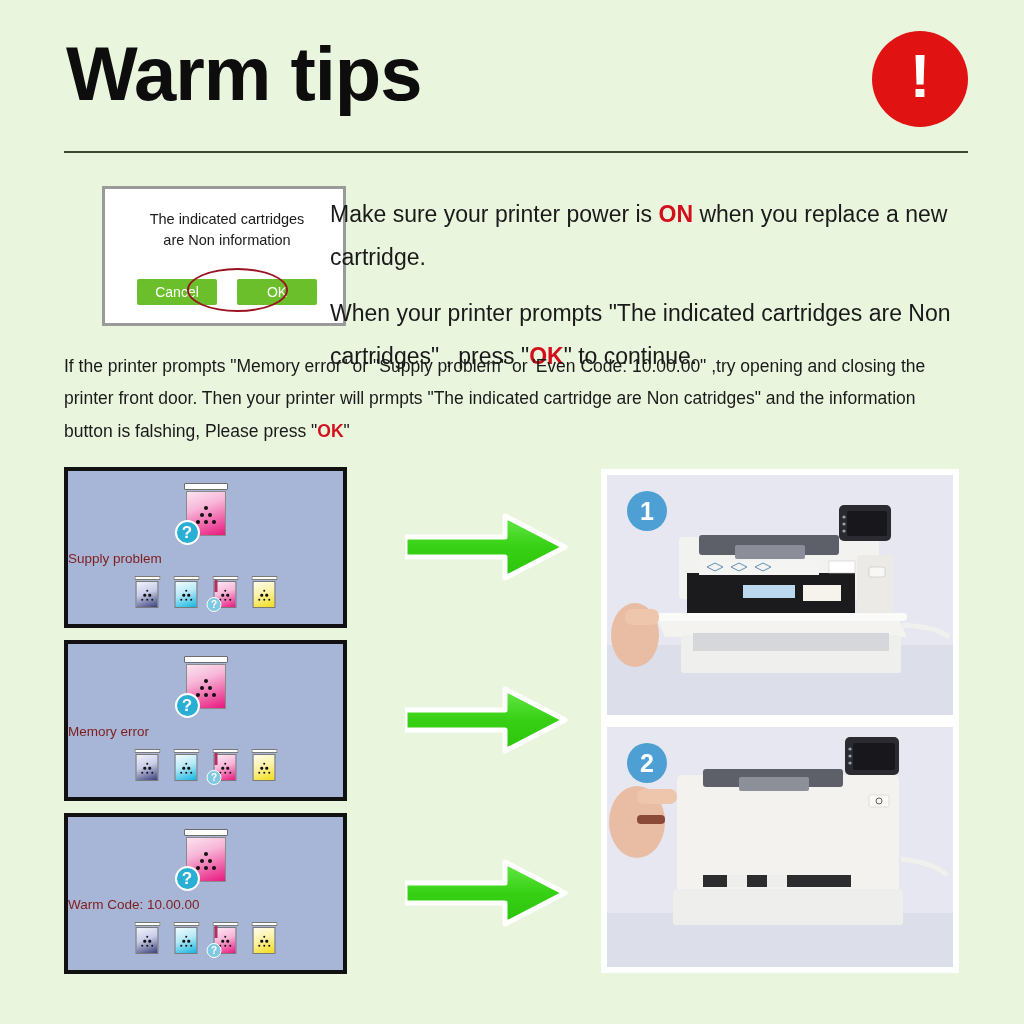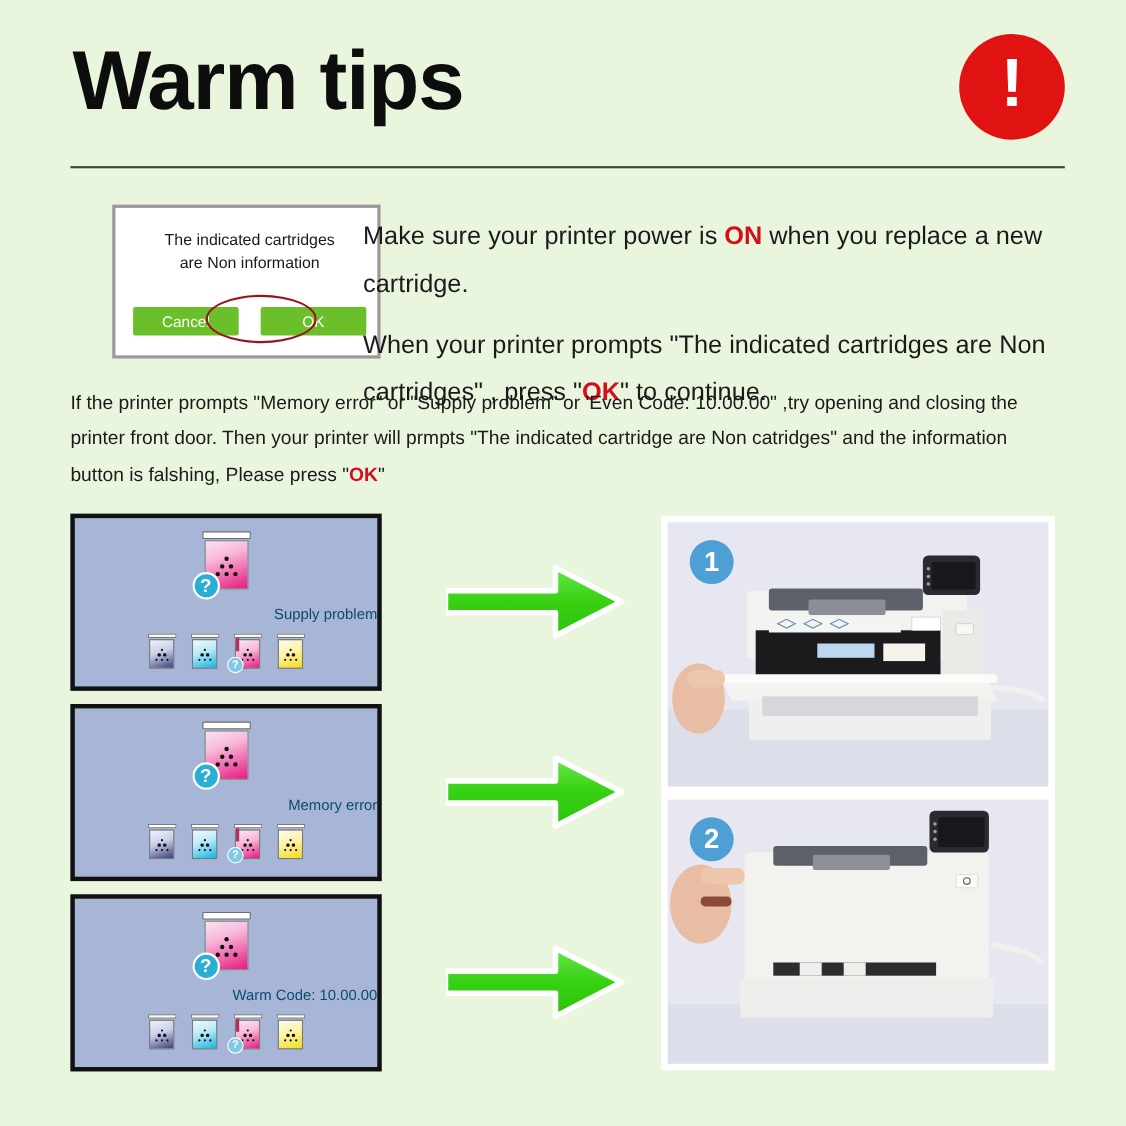--- a/index.html
+++ b/index.html
@@ -79,21 +79,21 @@
     justify-content: center;
     gap: 20px;
   }
   .dlg-btn {
     background: #6abf2a;
     color: #ffffff;
     font-size: 14px;
     border: none;
     border-radius: 2px;
     padding: 5px 0;
-    width: 96px;
+    width: 80px;
     text-align: center;
     cursor: pointer;
     font-family: "Liberation Sans", sans-serif;
   }
   #ok-highlight-ellipse {
     position: absolute;
     left: 187px; top: 268px;
     width: 101px; height: 44px;
     border: 2.5px solid #9b1320;
     border-radius: 50%;
@@ -180,23 +180,23 @@
     font-size: 17px;
     font-weight: bold;
     display: flex; align-items: center; justify-content: center;
     line-height: 1;
   }
 
   .panel-label {
     position: absolute;
     left: 0; top: 80px;
     width: 100%;
-    text-align: right;
+    text-align: left;
     font-size: 13.5px;
-    color: #0c4a6e;
+    color: #7f1d1d;
   }
 
   
   .small-row {
     position: absolute;
     left: 50%; top: 105px;
     transform: translateX(-50%);
     display: flex;
     gap: 13px;
   }

